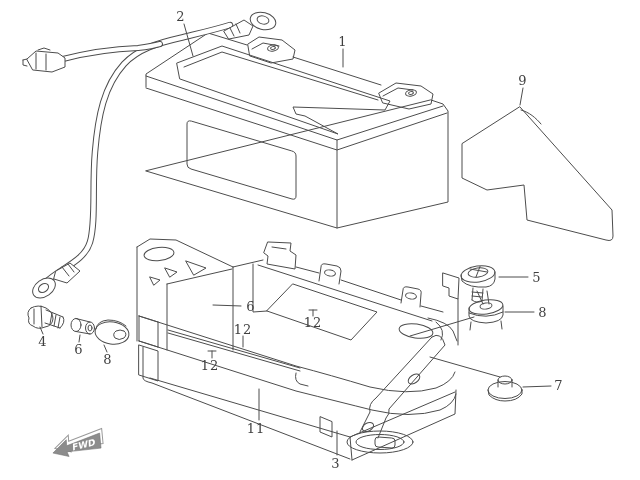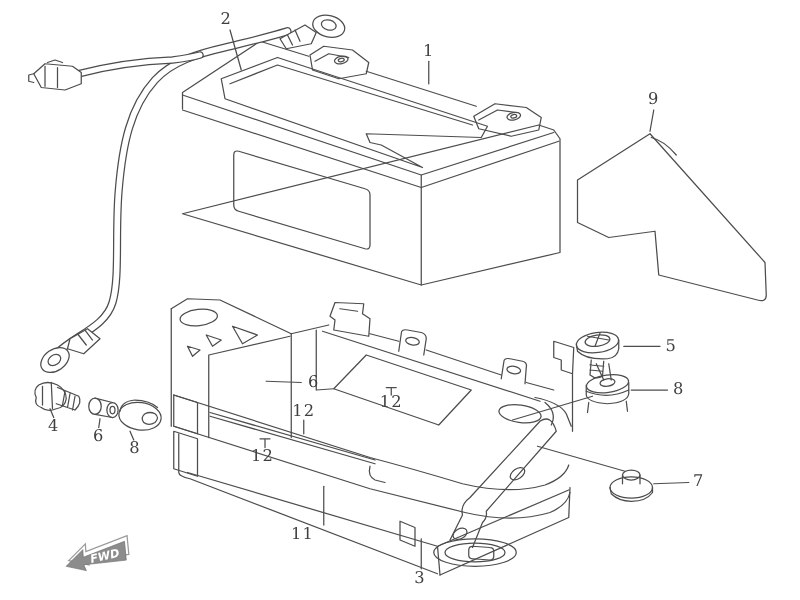--- a/index.html
+++ b/index.html
@@ -188,21 +188,21 @@
   </g>
 </svg>
 
   <div class="callout" style="left:181px;top:16px">2</div>
   <div class="callout" style="left:343px;top:41px">1</div>
   <div class="callout" style="left:523px;top:80px">9</div>
   <div class="callout" style="left:251px;top:306px">6</div>
   <div class="callout" style="left:313px;top:322px">12</div>
   <div class="callout" style="left:243px;top:329px">12</div>
   <div class="callout" style="left:210px;top:365px">12</div>
-  <div class="callout" style="left:242px;top:428px">11</div>
+  <div class="callout" style="left:256px;top:428px">11</div>
   <div class="callout" style="left:336px;top:463px">3</div>
   <div class="callout" style="left:43px;top:341px">4</div>
   <div class="callout" style="left:79px;top:349px">6</div>
   <div class="callout" style="left:108px;top:359px">8</div>
   <div class="callout" style="left:537px;top:277px">5</div>
   <div class="callout" style="left:543px;top:312px">8</div>
   <div class="callout" style="left:559px;top:385px">7</div>
 </div>
 
 </body></html>

